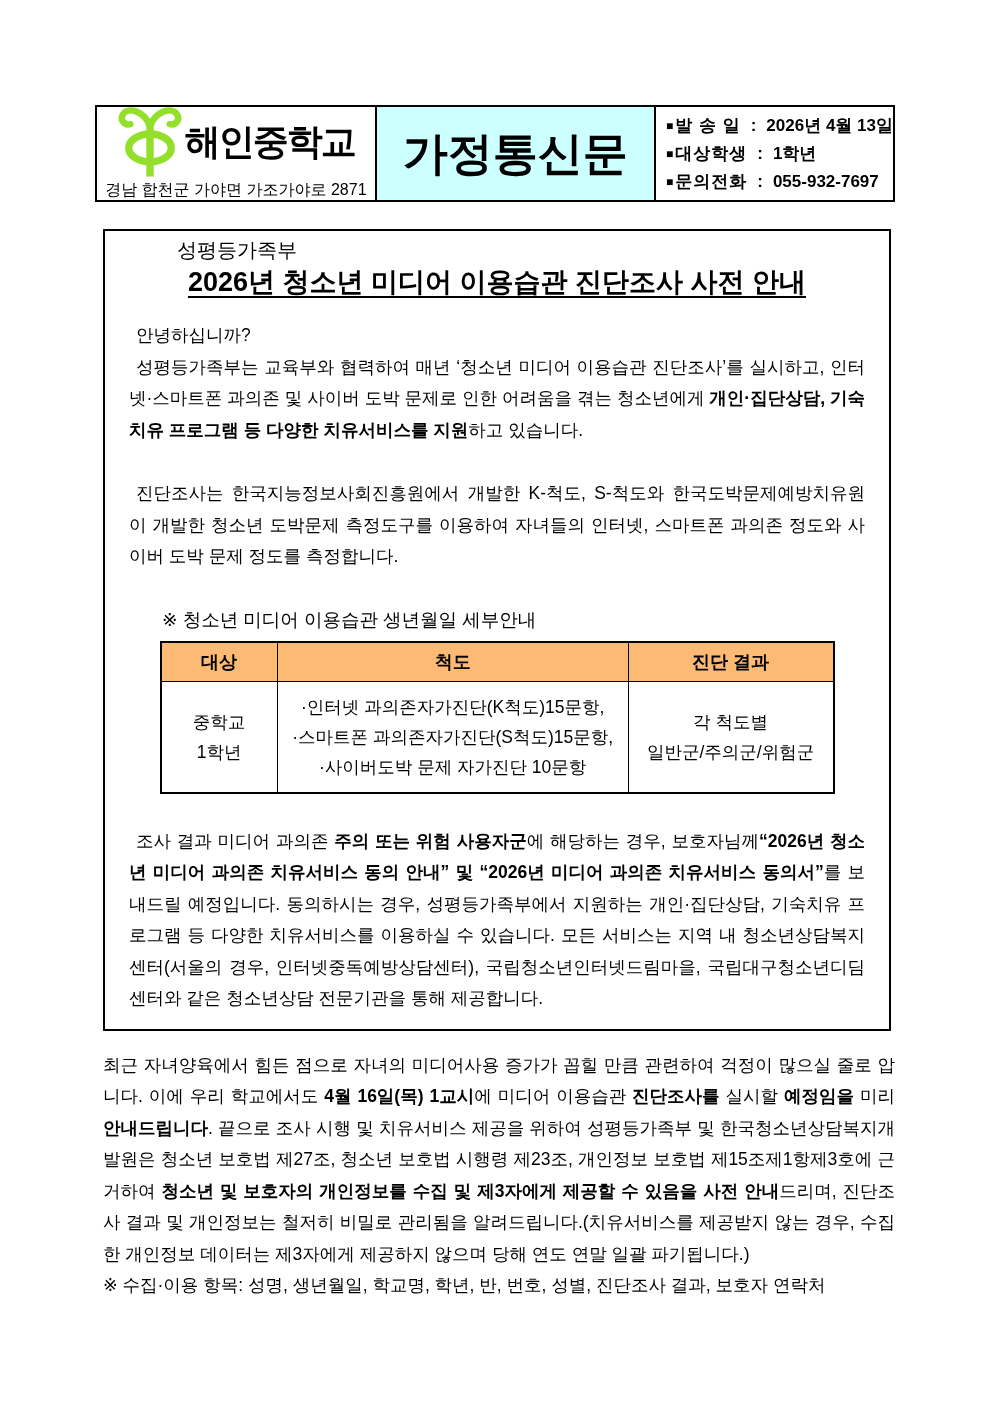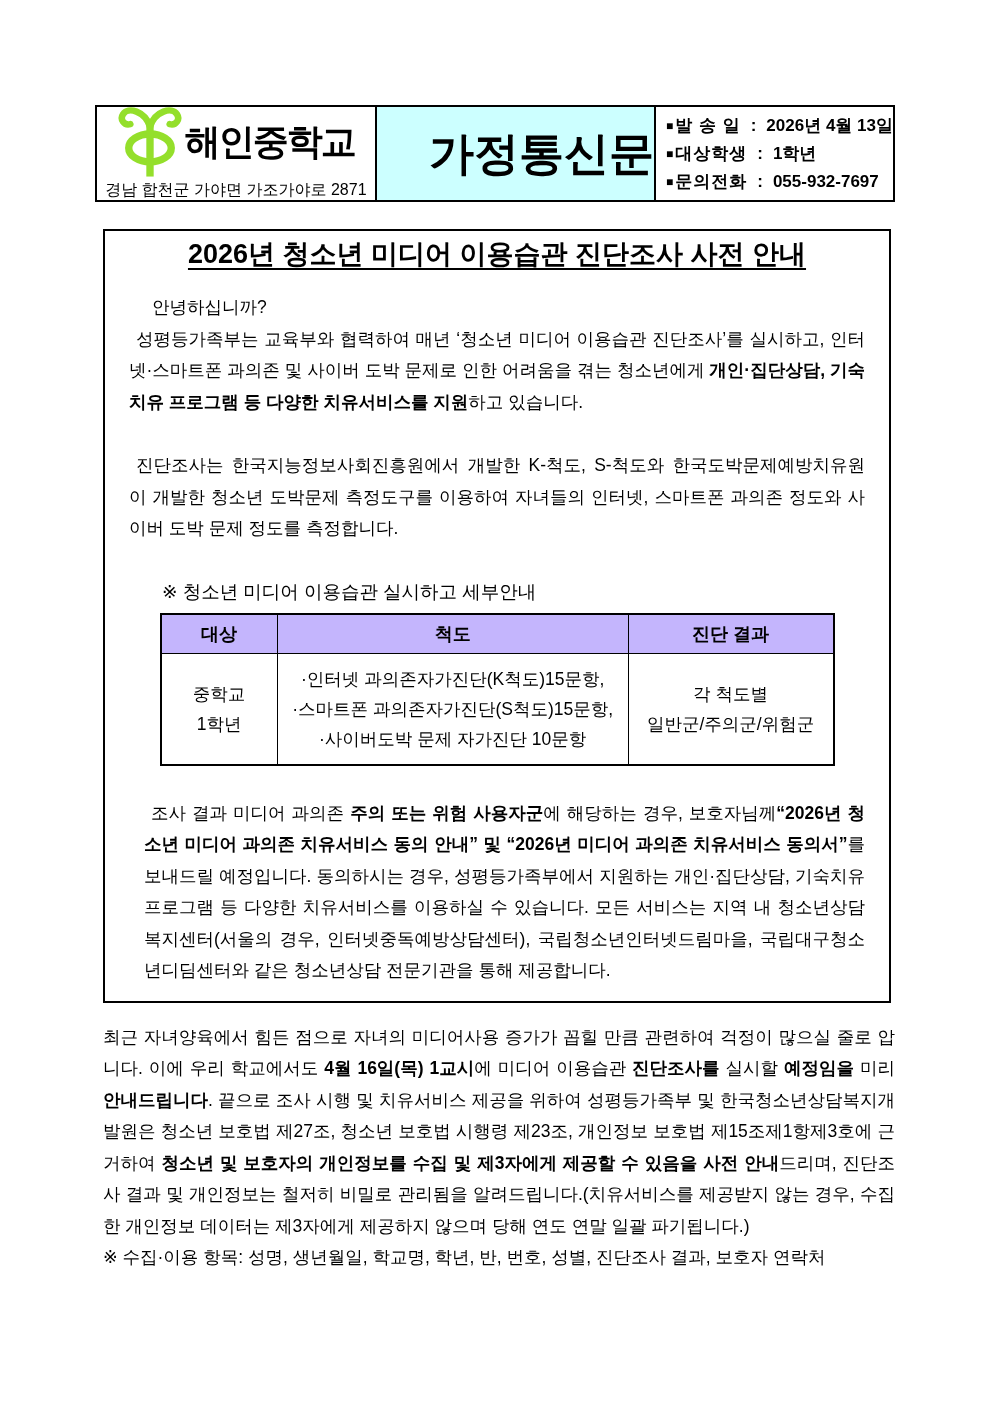--- a/index.html
+++ b/index.html
@@ -16,21 +16,21 @@
     width:289px; border-right:2px solid #000;
     display:flex; flex-direction:column; justify-content:center; align-items:center;
     padding:4px 6px;
   }
   .school-top { display:flex; align-items:center; }
   .logo { width:66px; height:72px; margin-right:2px; flex:0 0 auto; }
   .school-name { font-weight:bold; font-size:36px; letter-spacing:-2px; white-space:nowrap; }
   .school-address { font-size:16px; white-space:nowrap; margin-top:1px; }
   .cell-doctype {
     width:289px; background:#ccffff; border-right:2px solid #000;
-    display:flex; align-items:center; justify-content:flex-end;
+    display:flex; align-items:center; justify-content:center;
   }
   .doctype { font-weight:bold; font-size:45px; letter-spacing:0px; white-space:nowrap; }
   .cell-info {
     flex:1; display:flex; flex-direction:column; justify-content:center;
     padding-left:10px; gap:5px;
   }
   .info-row { font-weight:bold; font-size:17px; white-space:nowrap; display:flex; align-items:center; }
   .info-bullet { font-size:12px; margin-right:2px; }
   .info-label { letter-spacing:1px; }
   .info-sep { margin:0 10px; }
@@ -39,30 +39,30 @@
     margin:27px 4px 0 8px; border:2px solid #000;
     padding:5px 24px 14px 24px;
   }
   .dept { font-size:20px; margin-left:48px; line-height:28px; }
   .notice-title { text-align:center; font-size:27px; font-weight:bold; line-height:36px; }
   .notice-title span { text-decoration:underline; text-underline-offset:5px; }
   .para {
     font-size:17.5px; line-height:31.5px; text-align:justify;
     word-break:break-all; text-indent:7px;
   }
-  .p-greet { margin-top:20px;margin-left:16px; }
+  .p-greet { margin-top:20px; }
   .p2 { margin-top:32px; }
-  .p3 { margin-top:32px;margin-left:15px; }
+  .p3 { margin-top:32px; }
   .table-caption { font-size:18.5px; margin-top:34px; margin-left:33px; }
   table.detail {
     border-collapse:collapse; margin:9px auto 0 auto; width:675px;
     border:2px solid #000;
   }
   table.detail th {
-    background:#c4b5fd; border:1.5px solid #000; font-size:18px; font-weight:bold;
+    background:#fdba74; border:1.5px solid #000; font-size:18px; font-weight:bold;
     padding:7px 4px;
   }
   table.detail td {
     border:1.5px solid #000; font-size:17.5px; text-align:center;
     padding:10px 4px; line-height:30px;
   }
   .col-target { width:117px; } .col-scale { width:352px; } .col-result { width:206px; }
   
   .closing { margin:19px 0 0 8px; font-size:17.5px; line-height:31.5px;
     text-align:justify; word-break:break-all; }
@@ -110,30 +110,31 @@
       <div class="info-row">
         <span class="info-bullet">■</span>
         <span class="info-label">문의전화</span>
         <span class="info-sep">:</span>
         <span class="info-value">055-932-7697</span>
       </div>
     </div>
   </div>
 
   <div class="notice-box">
+    <div class="dept">성평등가족부</div>
     <div class="notice-title">
       <span>2026년 청소년 미디어 이용습관 진단조사 사전 안내</span>
     </div>
 
     <div class="para p-greet">안녕하십니까?</div>
     <div class="para"><span>성평등가족부는 교육부와 협력하여 매년 ‘청소년 미디어 이용습관 진단조사’를 실시하고, 인터넷·스마트폰 과의존 및 사이버 도박 문제로 인한 어려움을 겪는 청소년에게 </span><b>개인·집단상담, 기숙치유 프로그램 등 다양한 치유서비스를 지원</b><span>하고 있습니다.</span></div>
 
     <div class="para p2">진단조사는 한국지능정보사회진흥원에서 개발한 K-척도, S-척도와 한국도박문제예방치유원이 개발한 청소년 도박문제 측정도구를 이용하여 자녀들의 인터넷, 스마트폰 과의존 정도와 사이버 도박 문제 정도를 측정합니다.</div>
 
-    <div class="table-caption">※ 청소년 미디어 이용습관 실시하고 세부안내</div>
+    <div class="table-caption">※ 청소년 미디어 이용습관 생년월일 세부안내</div>
 
     <table class="detail">
       <colgroup>
         <col class="col-target">
           <col class="col-scale">
           <col class="col-result">
       </colgroup>
       <thead>
         <tr>
           <th>대상</th>

